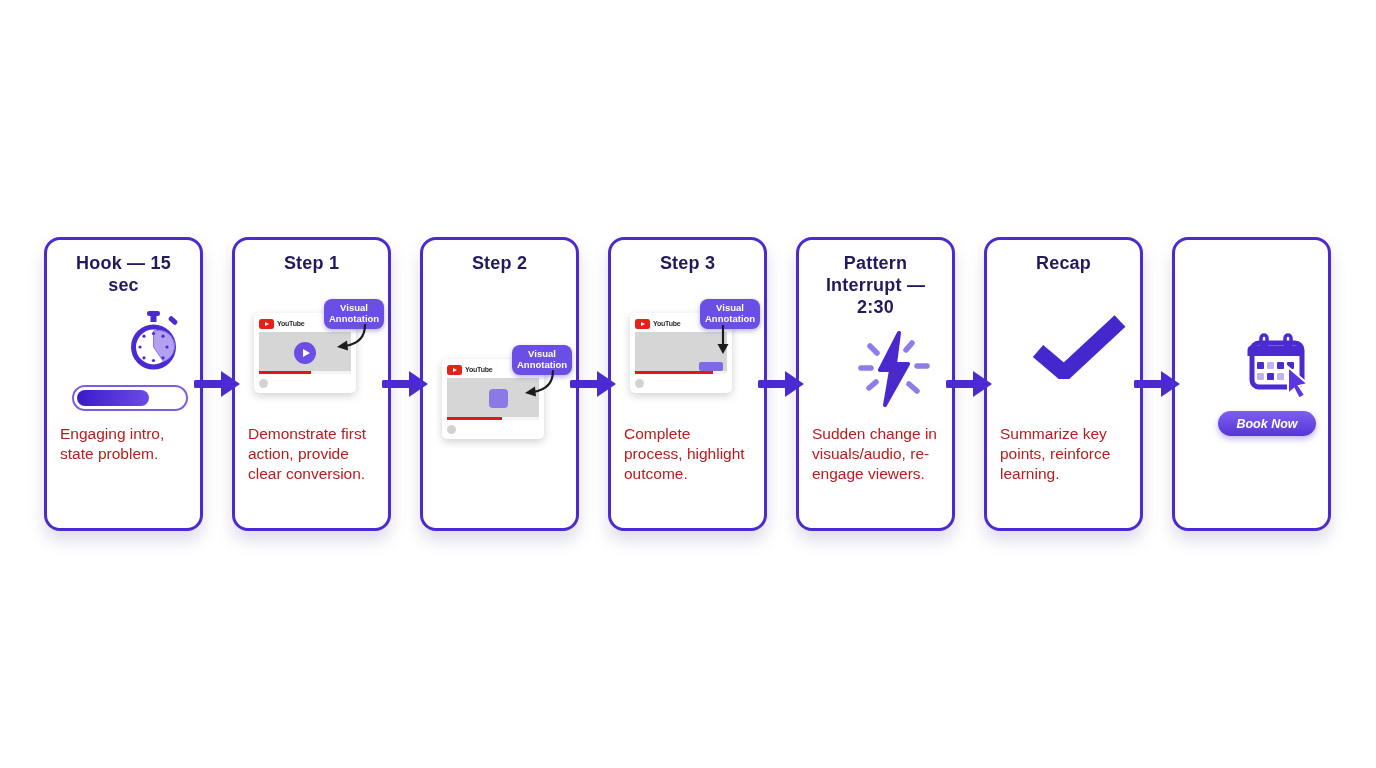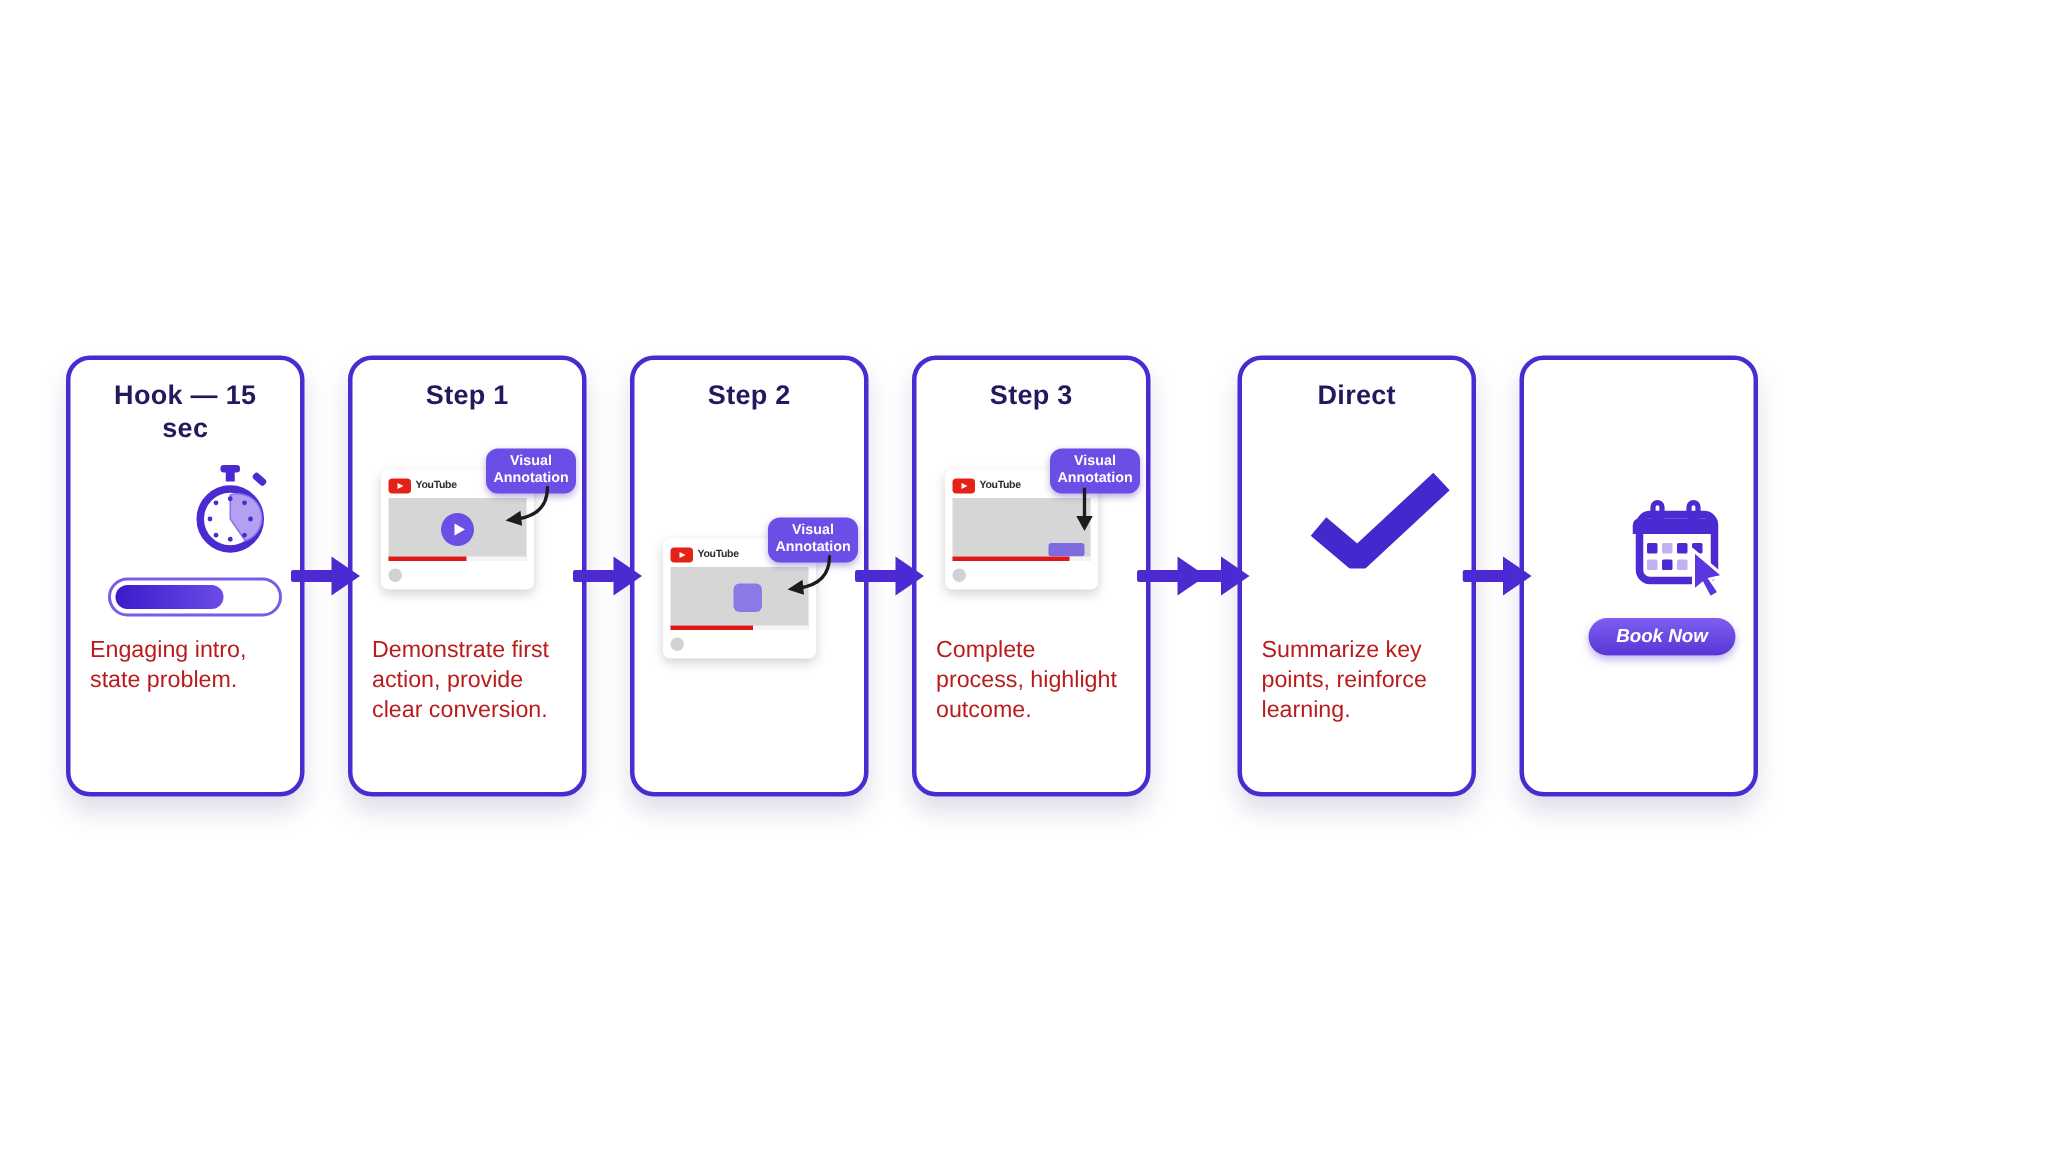--- a/index.html
+++ b/index.html
@@ -274,32 +274,51 @@
 
     <div class="connector">
       <svg viewBox="0 0 47 30">
           <g>
             <rect x="0" y="11" width="29" height="8" rx="1.5" fill="#4B2BD1"></rect>
             <polygon points="27,2 46,15 27,28" fill="#4B2BD1"></polygon>
           </g>
         </svg>
     </div>
 
-
-    <div class="connector">
-      <svg viewBox="0 0 47 30">
-          <g>
-            <rect x="0" y="11" width="29" height="8" rx="1.5" fill="#4B2BD1"></rect>
-            <polygon points="27,2 46,15 27,28" fill="#4B2BD1"></polygon>
-          </g>
-        </svg>
-    </div>
-
-    <section class="card">
-      <h2 class="card-title">Direct</h2>
+    <section class="card">
+      <h2 class="card-title">Pattern Interrupt — 2:30</h2>
+      <div class="icon-area">
+        <span>
+          <svg width="92" height="76" viewBox="0 0 92 76">
+            <g stroke="#8F7CE8" stroke-width="5.5" stroke-linecap="round">
+              <line x1="13" y1="37" x2="23" y2="37"></line>
+              <line x1="69" y1="35" x2="79" y2="35"></line>
+              <line x1="22" y1="15" x2="29" y2="22"></line>
+              <line x1="64" y1="12" x2="58" y2="19"></line>
+              <line x1="21" y1="57" x2="28" y2="51"></line>
+              <line x1="61" y1="53" x2="69" y2="60"></line>
+            </g>
+            <path d="M51,2 L32,39 L43,39 L37,74 L60,33 L47,33 Z" fill="#4B28CE" stroke="#4B28CE" stroke-width="4" stroke-linejoin="round"></path>
+          </svg>
+        </span>
+      </div>
+      <p class="card-desc">Sudden change in visuals/audio, re-engage viewers.</p>
+    </section>
+
+    <div class="connector">
+      <svg viewBox="0 0 47 30">
+          <g>
+            <rect x="0" y="11" width="29" height="8" rx="1.5" fill="#4B2BD1"></rect>
+            <polygon points="27,2 46,15 27,28" fill="#4B2BD1"></polygon>
+          </g>
+        </svg>
+    </div>
+
+    <section class="card">
+      <h2 class="card-title">Recap</h2>
       <div class="icon-area">
         <span>
           <svg width="98" height="64" viewBox="0 0 98 64">
             <path d="M8,36 L34,58 L90,6" fill="none" stroke="#4527CE" stroke-width="16" stroke-linejoin="miter"></path>
           </svg>
         </span>
       </div>
       <p class="card-desc">Summarize key points, reinforce learning.</p>
     </section>
 

